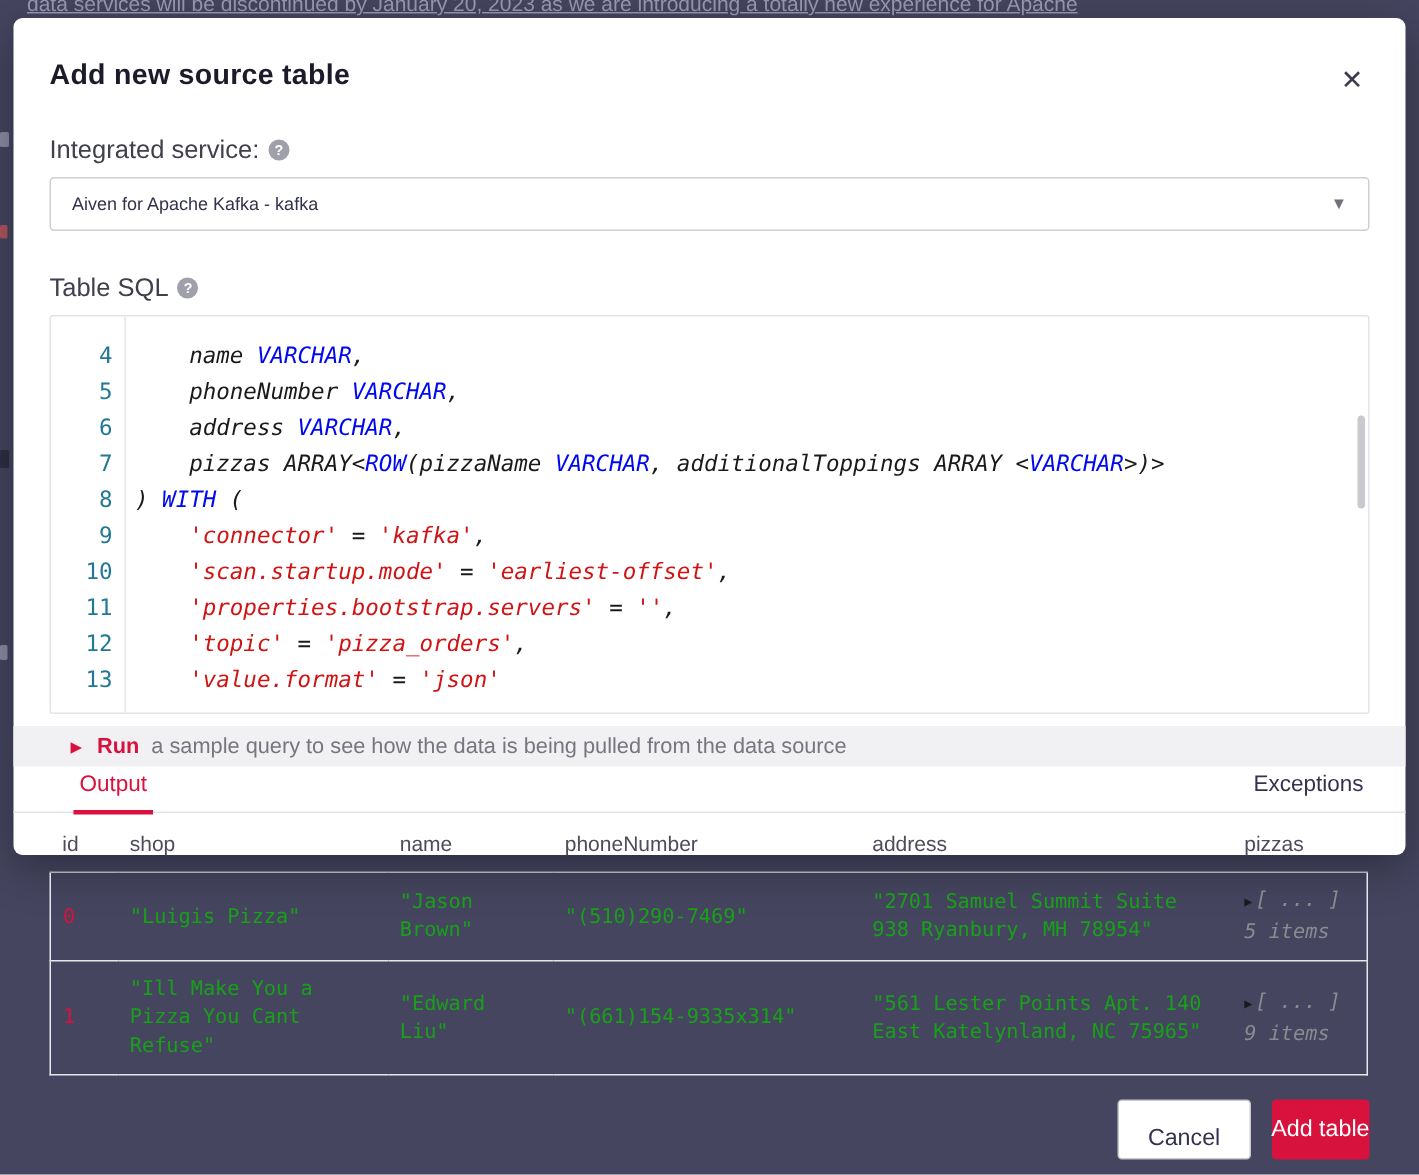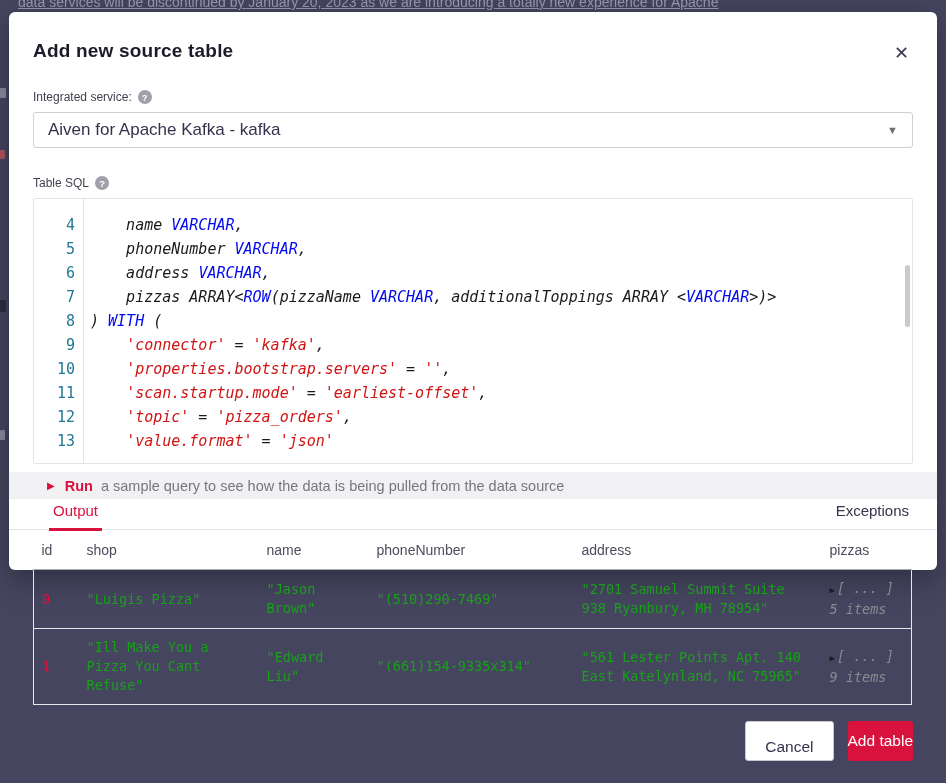--- a/index.html
+++ b/index.html
@@ -27,32 +27,32 @@
     box-shadow:0 8px 30px rgba(0,0,0,.35);
     padding:28px 24px 8px 24px;
   }
   .modal-header{ display:flex; justify-content:space-between; align-items:flex-start; }
   .modal-title{ font-size:19px; font-weight:700; color:#1b1b29; letter-spacing:.2px; }
   .close-btn{
     background:none; border:none; font-size:18px; line-height:18px; color:#3c3c50;
     cursor:pointer; padding:2px 4px; margin-top:2px;
   }
   .field-label-row{ display:flex; align-items:center; gap:6px; margin-top:26px; }
-  .field-label{ font-size:12px; color:#3f3f4e; }
+  .field-label{ font-size:17px; color:#3f3f4e; }
   .help-icon{
     width:14px; height:14px; border-radius:50%; background:#a0a0ab; color:#fff;
     font-size:9.5px; font-weight:700; display:inline-flex; align-items:center;
     justify-content:center; cursor:pointer;
   }
   .select-box{
     margin-top:8px; height:36px; border:1px solid #cfcfd4; border-radius:3px;
     display:flex; align-items:center; justify-content:space-between;
     padding:0 14px; cursor:pointer; background:#fff;
   }
-  .select-value{ font-size:17px; color:#33334d; }
+  .select-value{ font-size:12px; color:#33334d; }
   .select-caret{ font-size:11px; color:#71717c; }
   
   .sql-label-row{ margin-top:28px; }
   .editor{
     margin-top:8px; border:1px solid #e4e4e8; border-radius:2px; height:266px;
     display:flex; position:relative; overflow:hidden;
     font-family:"DejaVu Sans Mono", monospace; font-size:15px; background:#fff;
   }
   .gutter{
     width:50px; padding:14px 8px 0 0; text-align:right; color:#237893;
@@ -158,22 +158,22 @@
         <div class="ln">12</div>
         <div class="ln">13</div>
       </div>
     <div class="code">
         <div class="cl"><span class="t-d">    name </span><span class="t-k">VARCHAR</span><span class="t-d">,</span></div>
         <div class="cl"><span class="t-d">    phoneNumber </span><span class="t-k">VARCHAR</span><span class="t-d">,</span></div>
         <div class="cl"><span class="t-d">    address </span><span class="t-k">VARCHAR</span><span class="t-d">,</span></div>
         <div class="cl"><span class="t-d">    pizzas ARRAY&lt;</span><span class="t-k">ROW</span><span class="t-d">(pizzaName </span><span class="t-k">VARCHAR</span><span class="t-d">, additionalToppings ARRAY &lt;</span><span class="t-k">VARCHAR</span><span class="t-d">&gt;)&gt;</span></div>
         <div class="cl"><span class="t-d">) </span><span class="t-k">WITH</span><span class="t-d"> (</span></div>
         <div class="cl"><span class="t-d">    </span><span class="t-s">'connector'</span><span class="t-d"> = </span><span class="t-s">'kafka'</span><span class="t-d">,</span></div>
+        <div class="cl"><span class="t-d">    </span><span class="t-s">'scan.startup.mode'</span><span class="t-d"> = </span><span class="t-s">'earliest-offset'</span><span class="t-d">,</span></div>
         <div class="cl"><span class="t-d">    </span><span class="t-s">'properties.bootstrap.servers'</span><span class="t-d"> = </span><span class="t-s">''</span><span class="t-d">,</span></div>
-        <div class="cl"><span class="t-d">    </span><span class="t-s">'scan.startup.mode'</span><span class="t-d"> = </span><span class="t-s">'earliest-offset'</span><span class="t-d">,</span></div>
         <div class="cl"><span class="t-d">    </span><span class="t-s">'topic'</span><span class="t-d"> = </span><span class="t-s">'pizza_orders'</span><span class="t-d">,</span></div>
         <div class="cl"><span class="t-d">    </span><span class="t-s">'value.format'</span><span class="t-d"> = </span><span class="t-s">'json'</span></div>
       </div>
     <div class="editor-scrollbar"></div>
   </div>
 
   <div class="run-bar">
     <span class="run-play">▶</span>
     <span class="run-word">Run</span>
     <span class="run-desc">a sample query to see how the data is being pulled from the data source</span>

